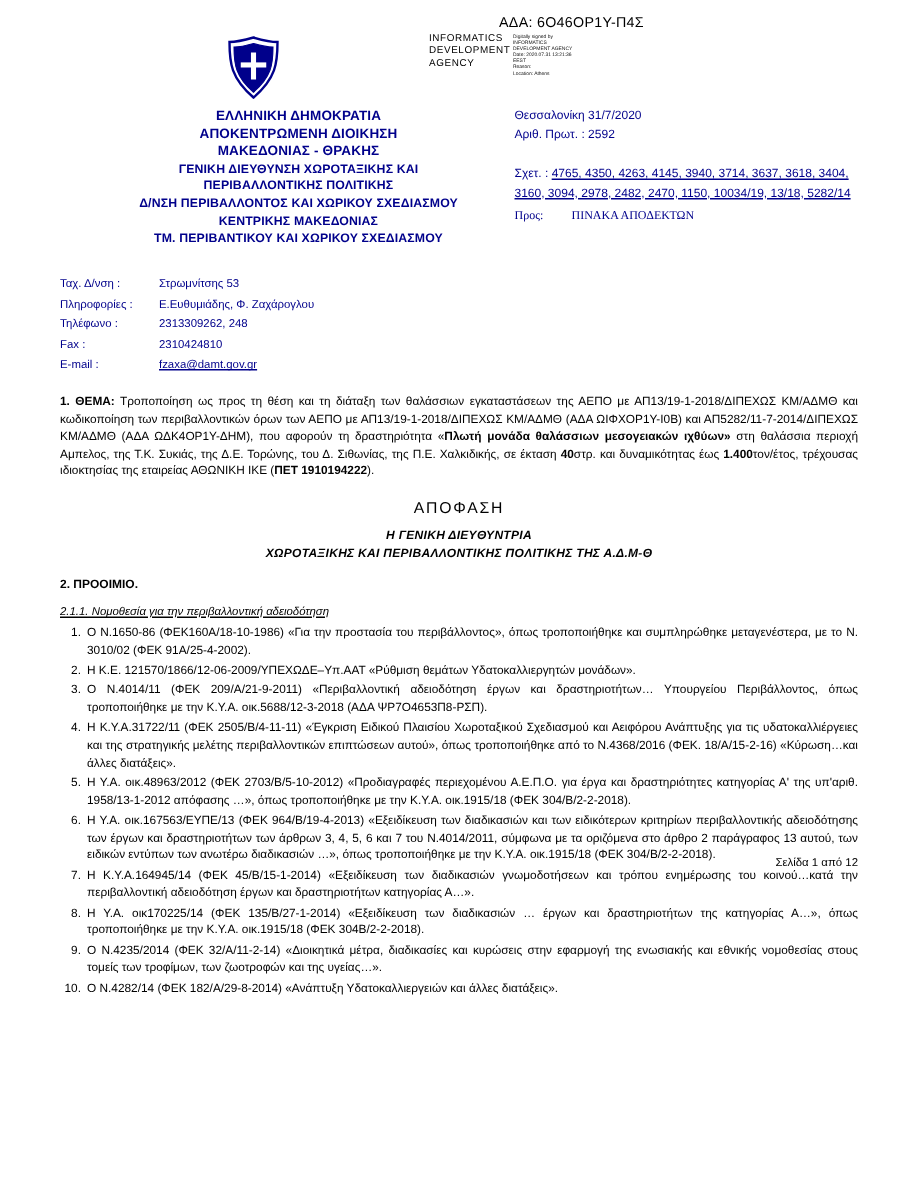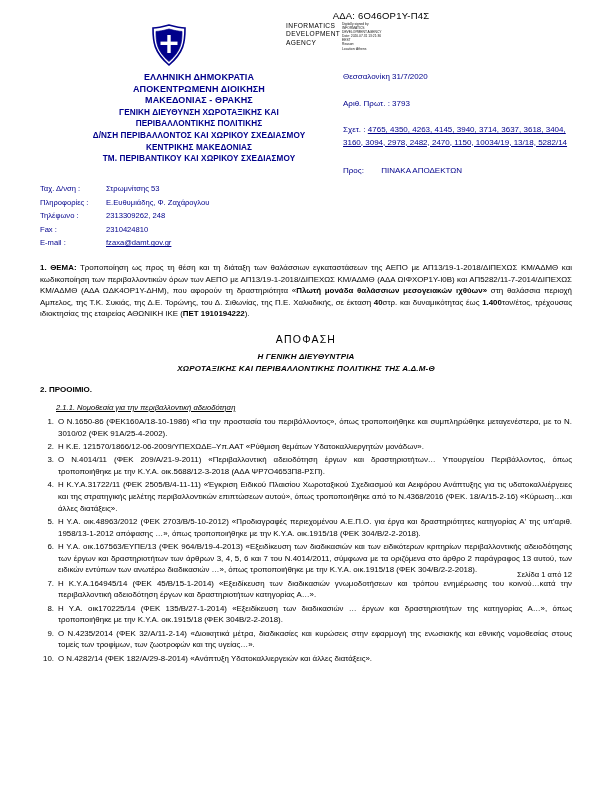--- a/index.html
+++ b/index.html
@@ -107,26 +107,27 @@
   .right-head {
     position: absolute;
     left: 343px;
     top: 70px;
     width: 235px;
     font-family: "Liberation Sans", sans-serif;
     font-size: 8px;
     line-height: 13px;
     color: #00008B;
   }
-  .right-head .place { margin-bottom: 14px; }
+  .right-head .place { }
   .right-head .prot { margin-bottom: 14px; }
   .right-head .rel { line-height: 12.5px; }
   .right-head .rel u { text-decoration: underline; }
   .right-head .to {
-    margin-top: 15px;
+    margin-top: 2px;
+    font-family: Liberation Serif, serif;
   }
   .right-head .to .lbl { display: inline-block; width: 36px; }
 
   
   .theme {
     position: absolute;
     left: 40px;
     top: 262px;
     width: 532px;
     font-family: "Liberation Sans", sans-serif;
@@ -161,21 +162,21 @@
   
   .sec-title {
     position: absolute;
     left: 40px;
     font-family: "Liberation Sans", sans-serif;
     font-size: 8px;
     font-weight: bold;
   }
   .sub-title {
     position: absolute;
-    left: 56px;
+    left: 40px;
     font-family: "Liberation Sans", sans-serif;
     font-size: 7.6px;
     font-style: italic;
     text-decoration: underline;
   }
 
   
   .law-list {
     position: absolute;
     left: 40px;
@@ -276,21 +277,21 @@
     <div class="row">
       <div class="lbl">E-mail :</div>
       <div class="val">
         <a href="#">fzaxa@damt.gov.gr</a>
       </div>
     </div>
   </div>
 
   <div class="right-head">
     <div class="place">Θεσσαλονίκη  31/7/2020</div>
-    <div class="prot">Αριθ. Πρωτ. :  3793</div>
+    <div class="prot">Αριθ. Πρωτ. :  2592</div>
     <div class="rel">
       <span>Σχετ. :</span>
       <u>4765, 4350, 4263, 4145, 3940, 3714, 3637, 3618, 3404, 3160, 3094, 2978, 2482, 2470, 1150, 10034/19, 13/18, 5282/14</u>
     </div>
     <div class="to">
       <span class="lbl">Προς:</span>
       <span>ΠΙΝΑΚΑ ΑΠΟΔΕΚΤΩΝ</span>
     </div>
   </div>
 

